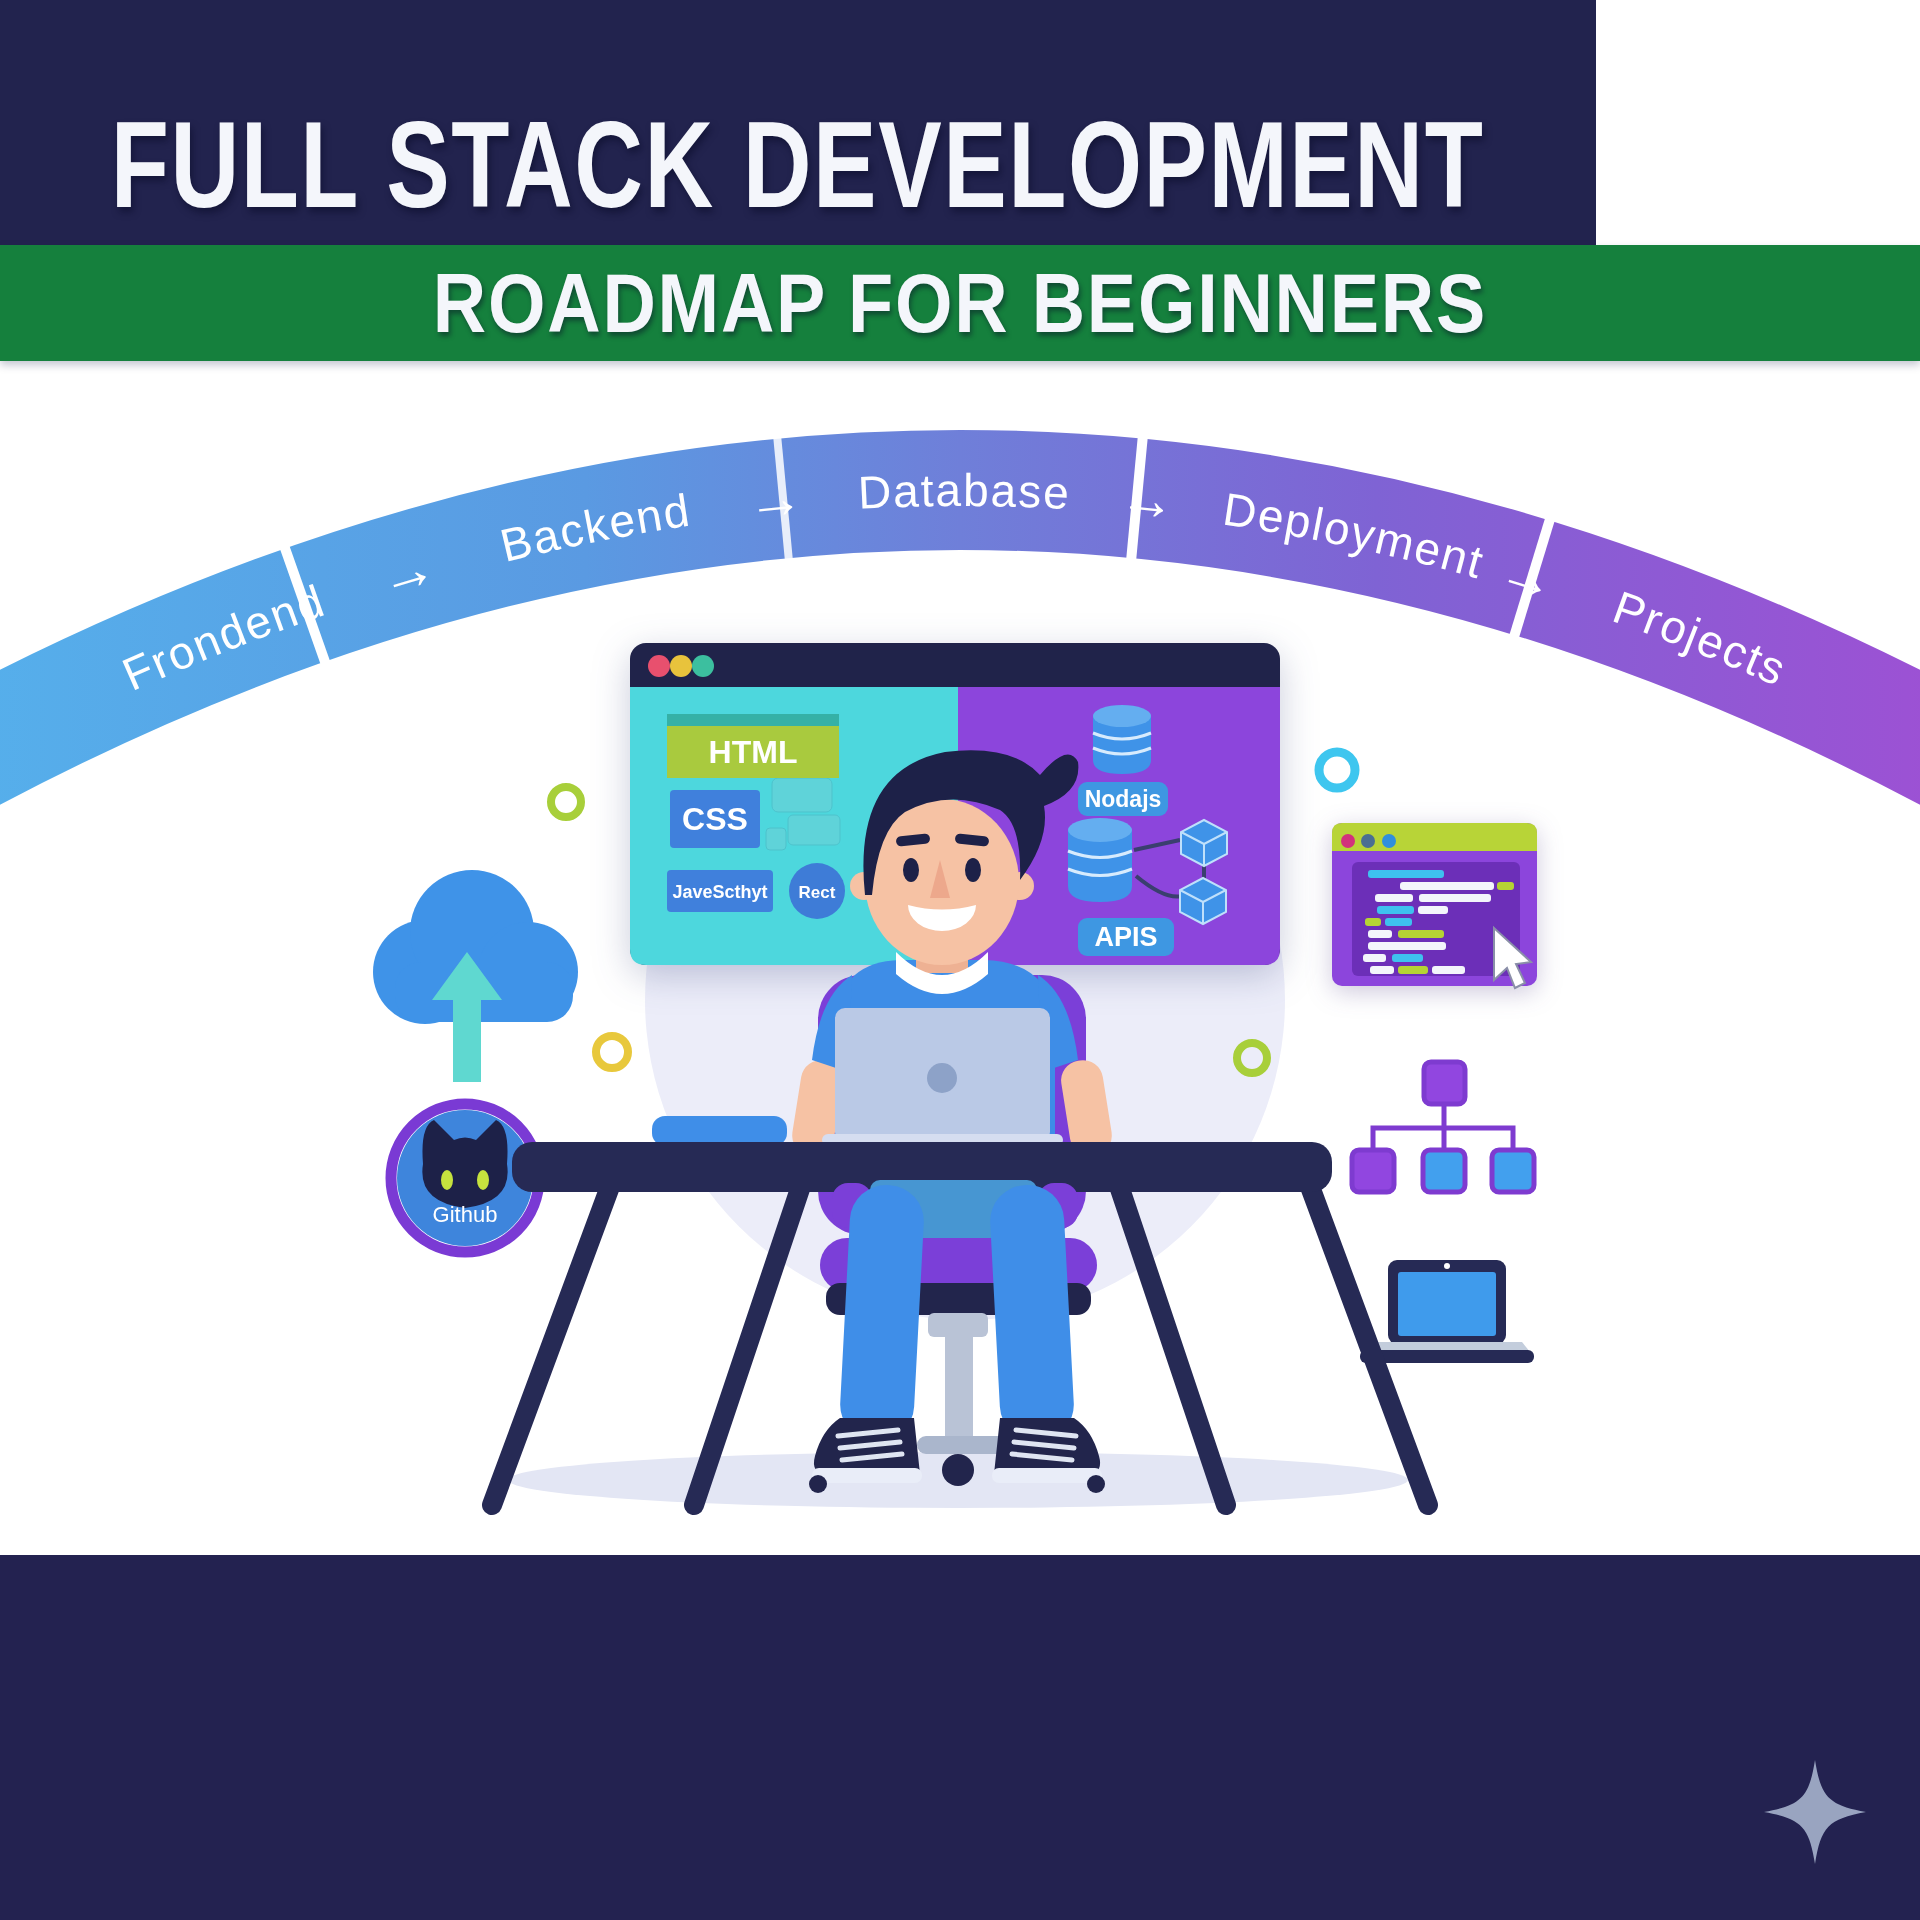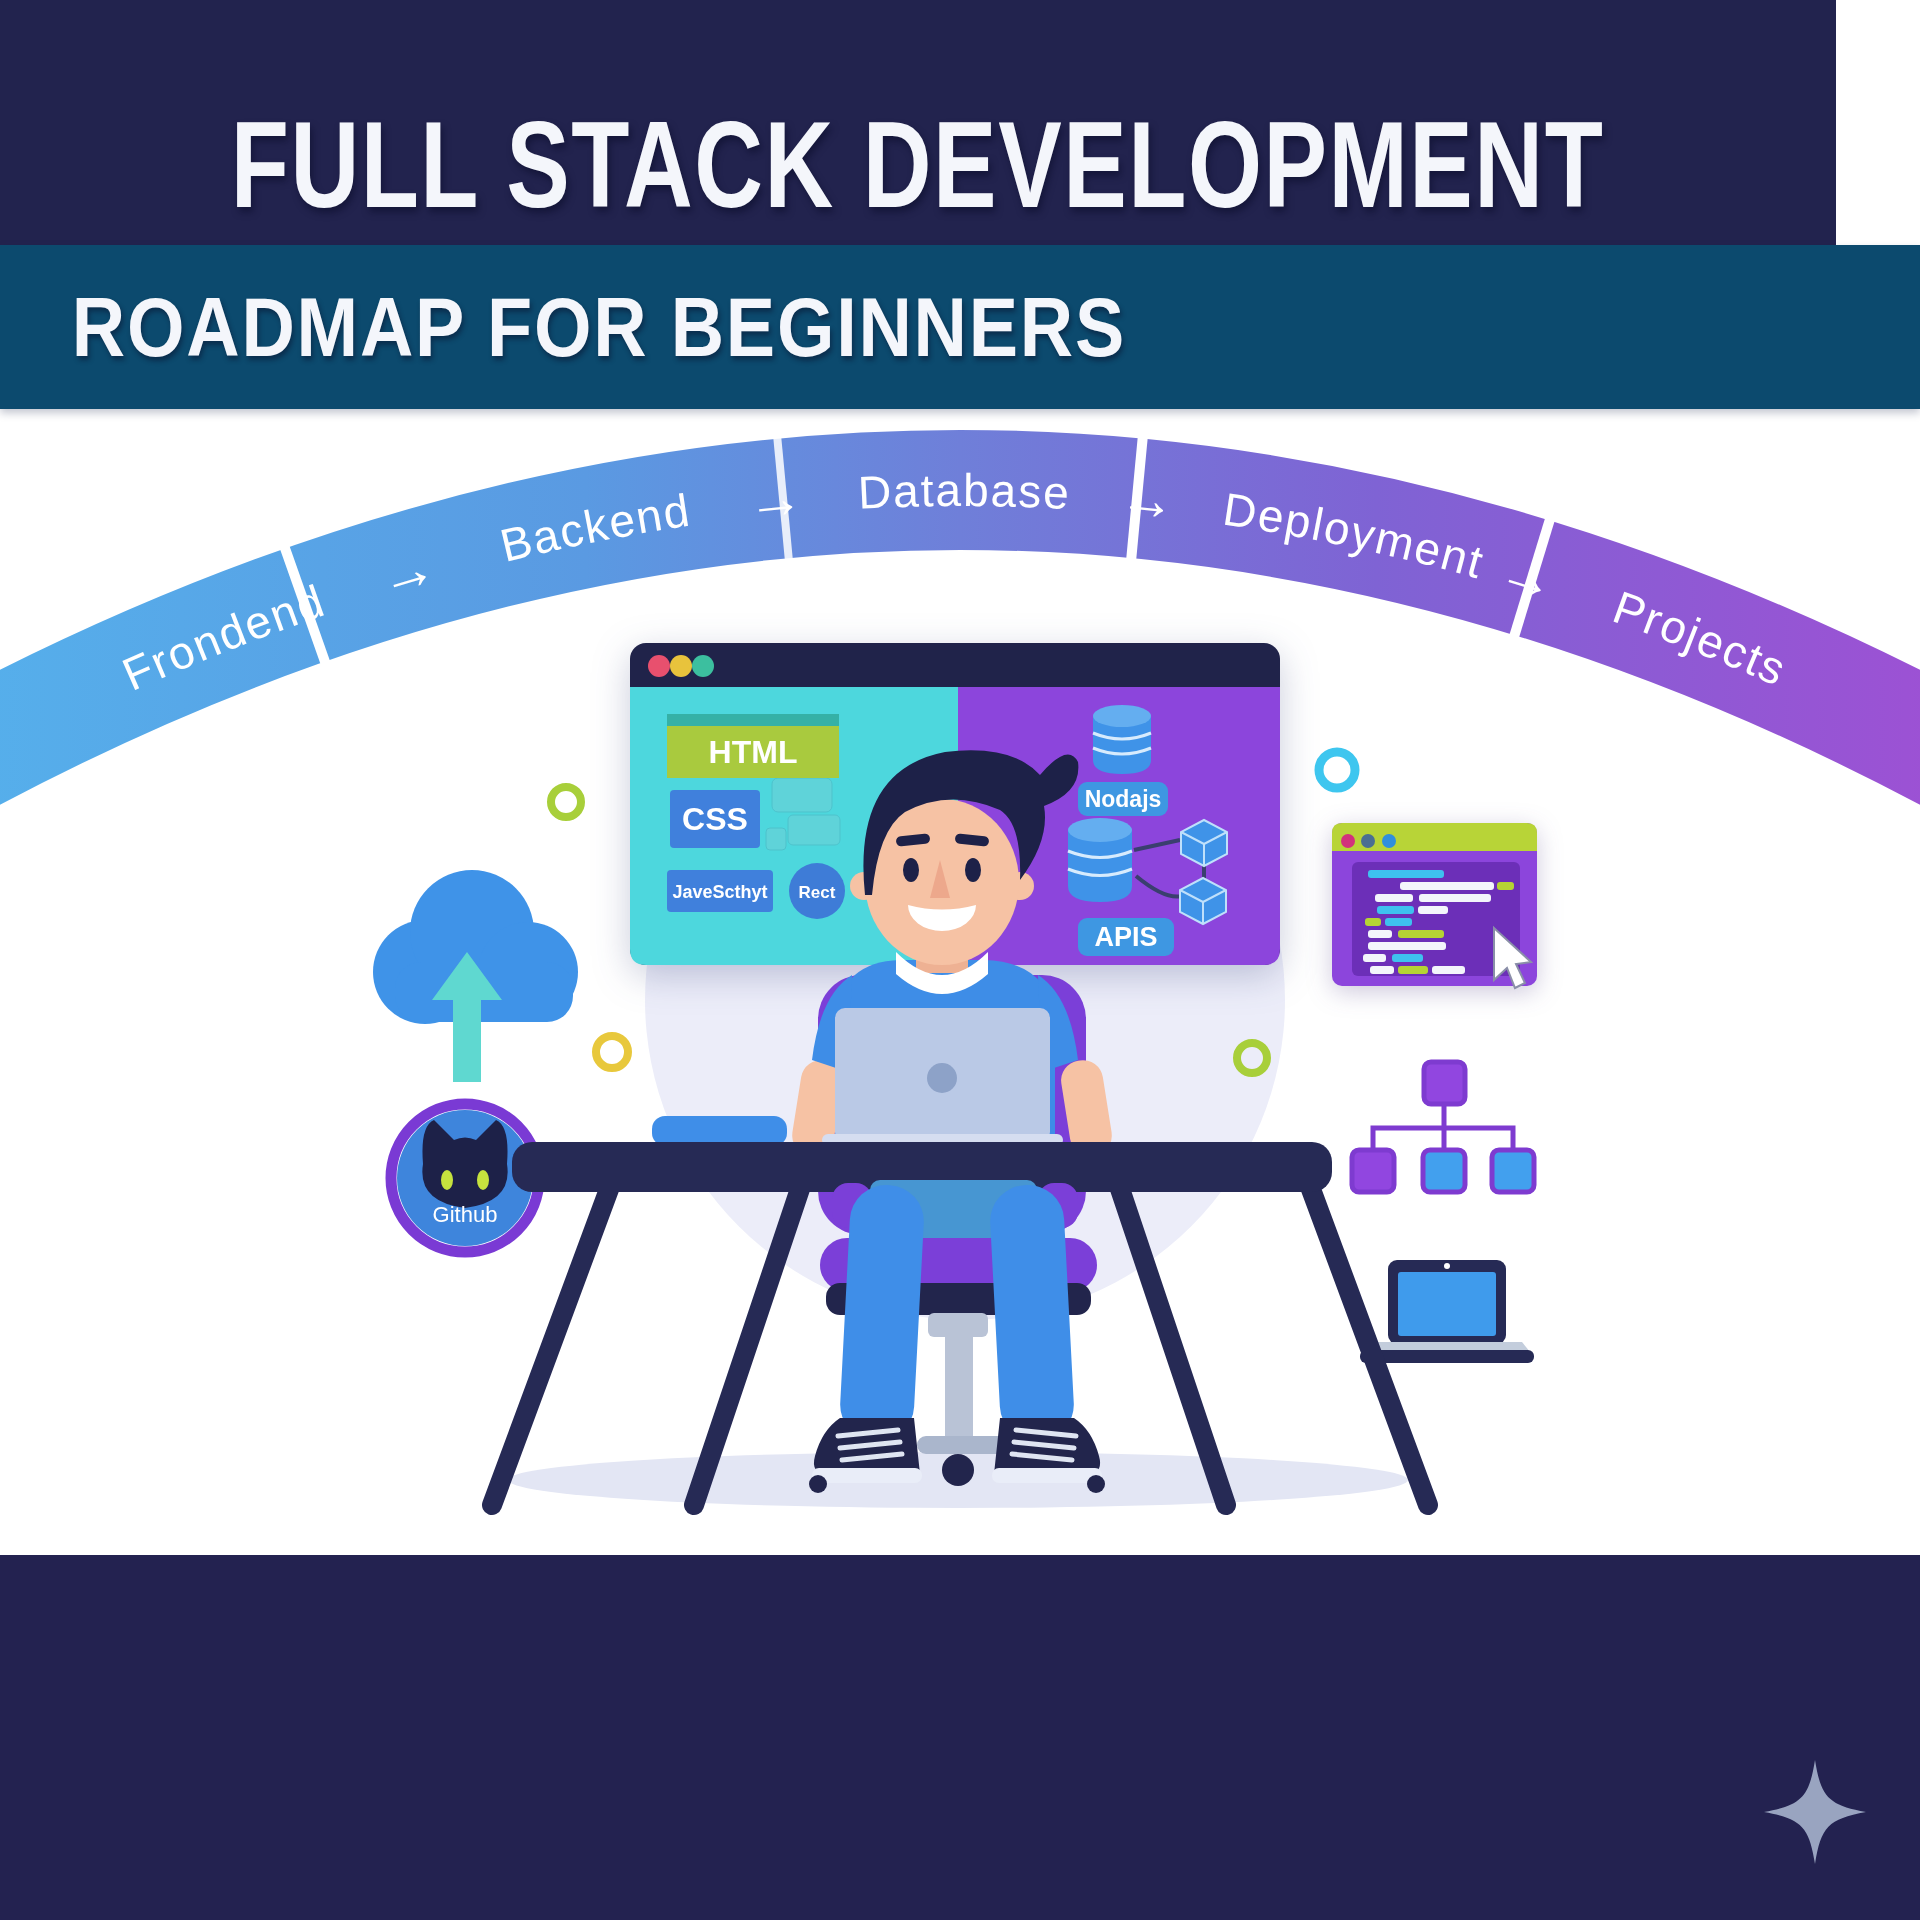--- a/index.html
+++ b/index.html
@@ -1,24 +1,24 @@
 <!DOCTYPE html>
 <html><head>
 <meta charset="utf-8">
 <style>
   html,body{margin:0;padding:0;background:#ffffff;}
   body{width:1920px;height:1920px;position:relative;overflow:hidden;
        font-family:"Liberation Sans",sans-serif;}
-  .header{position:absolute;left:0;top:0;width:1836px;height:245px;background:#22234e;
+  .header{position:absolute;left:0;top:0;width:1596px;height:245px;background:#22234e;
           display:flex;align-items:flex-end;justify-content:center;}
   .page-title{color:#f4f6fb;font-weight:bold;font-size:122px;letter-spacing:2px;
           transform:scaleX(.78);transform-origin:center bottom;white-space:nowrap;
           margin-bottom:10px;text-shadow:3px 5px 8px rgba(8,10,38,.5);}
-  .subband{position:absolute;left:0;top:245px;width:1920px;height:164px;background:#0c4a6e;
-          display:flex;align-items:center;justify-content:flex-start;
+  .subband{position:absolute;left:0;top:245px;width:1920px;height:116px;background:#15803d;
+          display:flex;align-items:center;justify-content:center;
           box-shadow:0 4px 8px rgba(20,30,70,.25);}
   .page-subtitle{color:#f4f6fb;font-weight:bold;font-size:84px;letter-spacing:2px;
           transform:scaleX(.88);white-space:nowrap;text-shadow:2px 4px 6px rgba(8,10,38,.45);}
   .footer{position:absolute;left:0;top:1555px;width:1920px;height:365px;background:#232250;}
   svg.scene{position:absolute;left:0;top:0;pointer-events:none;}
   text{font-family:"Liberation Sans",sans-serif;}
   .arcLabel{fill:#ffffff;font-size:46px;letter-spacing:2px;}
   .arcArrow{fill:#ffffff;font-size:56px;font-weight:bold;}
   .tagText{fill:#ffffff;font-weight:bold;}
 </style>

